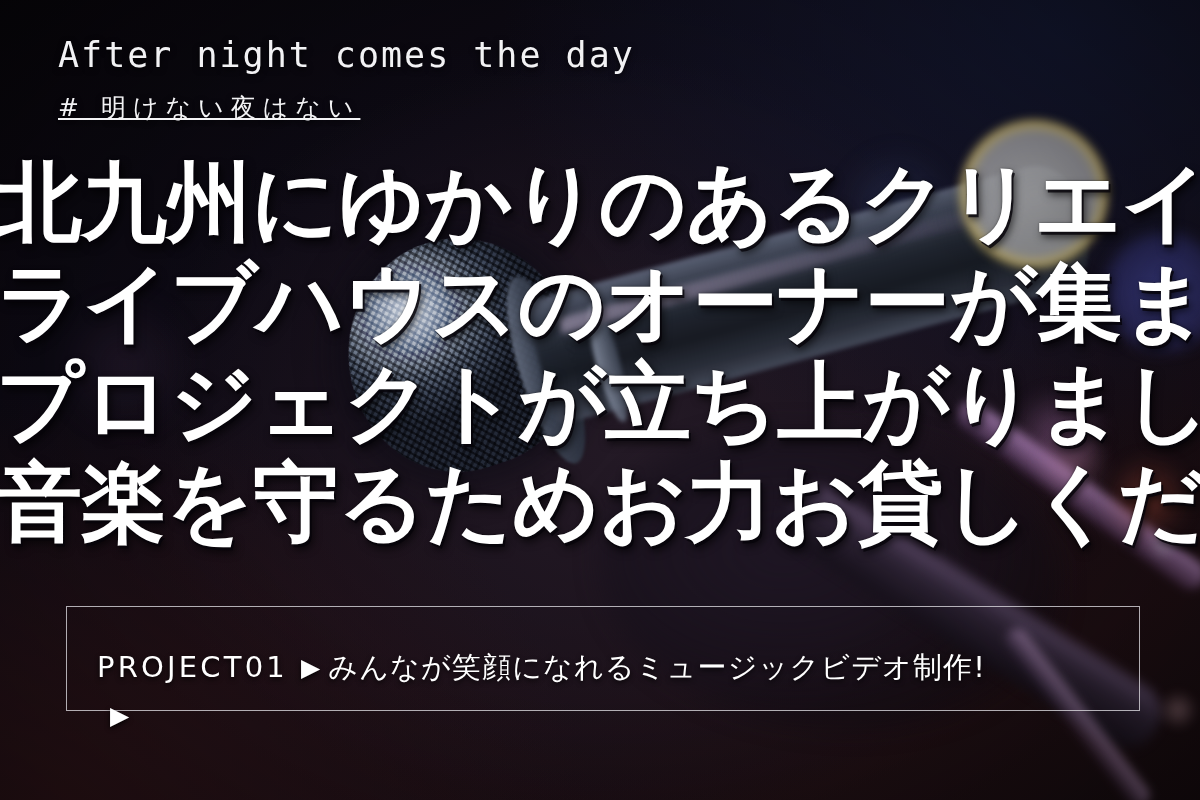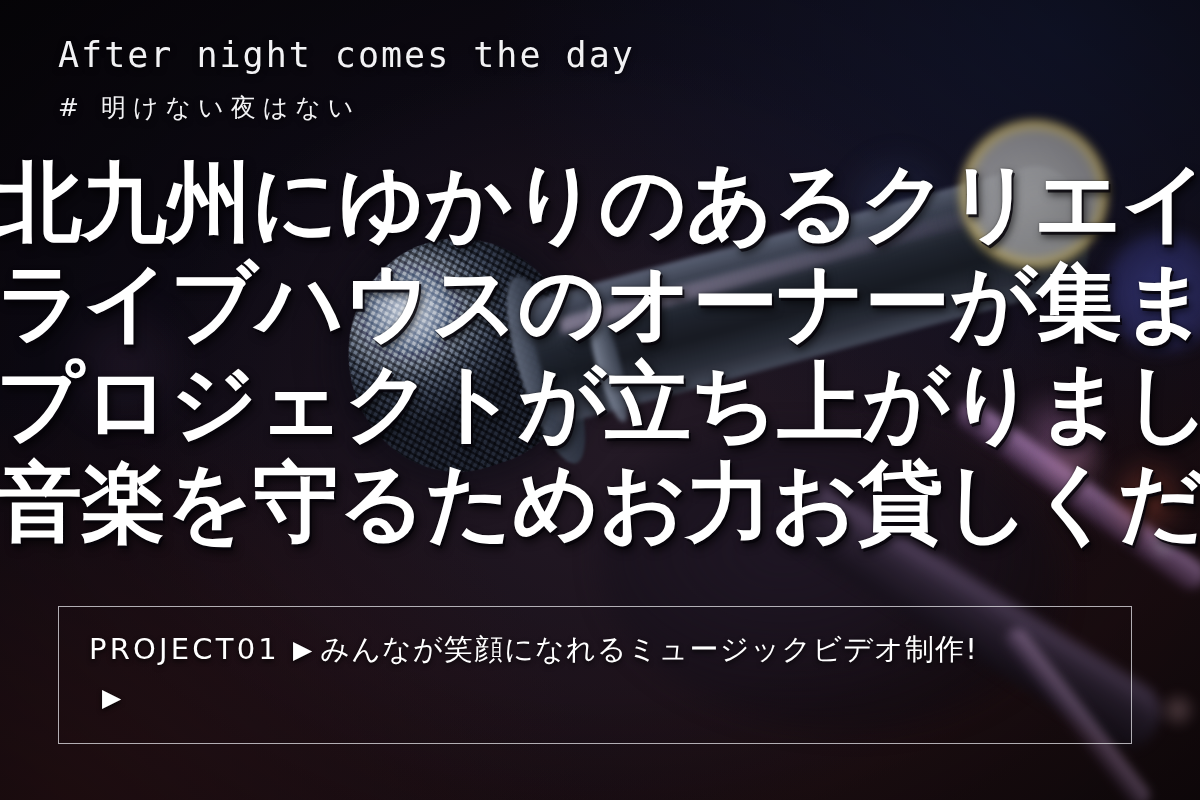--- a/index.html
+++ b/index.html
@@ -219,20 +219,21 @@
   .eyebrow-sub {
     position: absolute;
     left: 58px; top: 95px;
     font-family: "DejaVu Sans", "Liberation Sans", sans-serif;
     font-size: 25px;
     line-height: 1;
     color: #f3f3f5;
     letter-spacing: 7px;
     white-space: nowrap;
     text-shadow: 0 2px 6px rgba(0,0,0,0.8);
+    text-decoration: underline;
   }
 
   .headline {
     position: absolute;
     left: -4px; top: 152px;
     width: 1210px;
   }
   .headline .hl {
     display: block;
     font-family: "DejaVu Sans", "Liberation Sans", sans-serif;
@@ -243,26 +244,26 @@
     white-space: nowrap;
     letter-spacing: -1px;
     text-shadow:
       2px 3px 0 rgba(6,4,10,0.80),
       3px 5px 9px rgba(0,0,0,0.70),
       0 0 2px rgba(0,0,0,0.55);
   }
 
   .project-box {
     position: absolute;
-    left: 58px; top: 606px;
+    left: 66px; top: 606px;
     width: 1074px;
-    height: 138px;
+    height: 105px;
     border: 1.6px solid rgba(222,220,226,0.78);
     box-sizing: border-box;
-    padding: 18px 0 0 30px;
+    padding: 36px 0 0 30px;
   }
   .project-row {
     display: flex;
     align-items: center;
     height: 48px;
     white-space: nowrap;
   }
   .project-code {
     font-family: "DejaVu Sans", "Liberation Sans", sans-serif;
     font-size: 29px;

